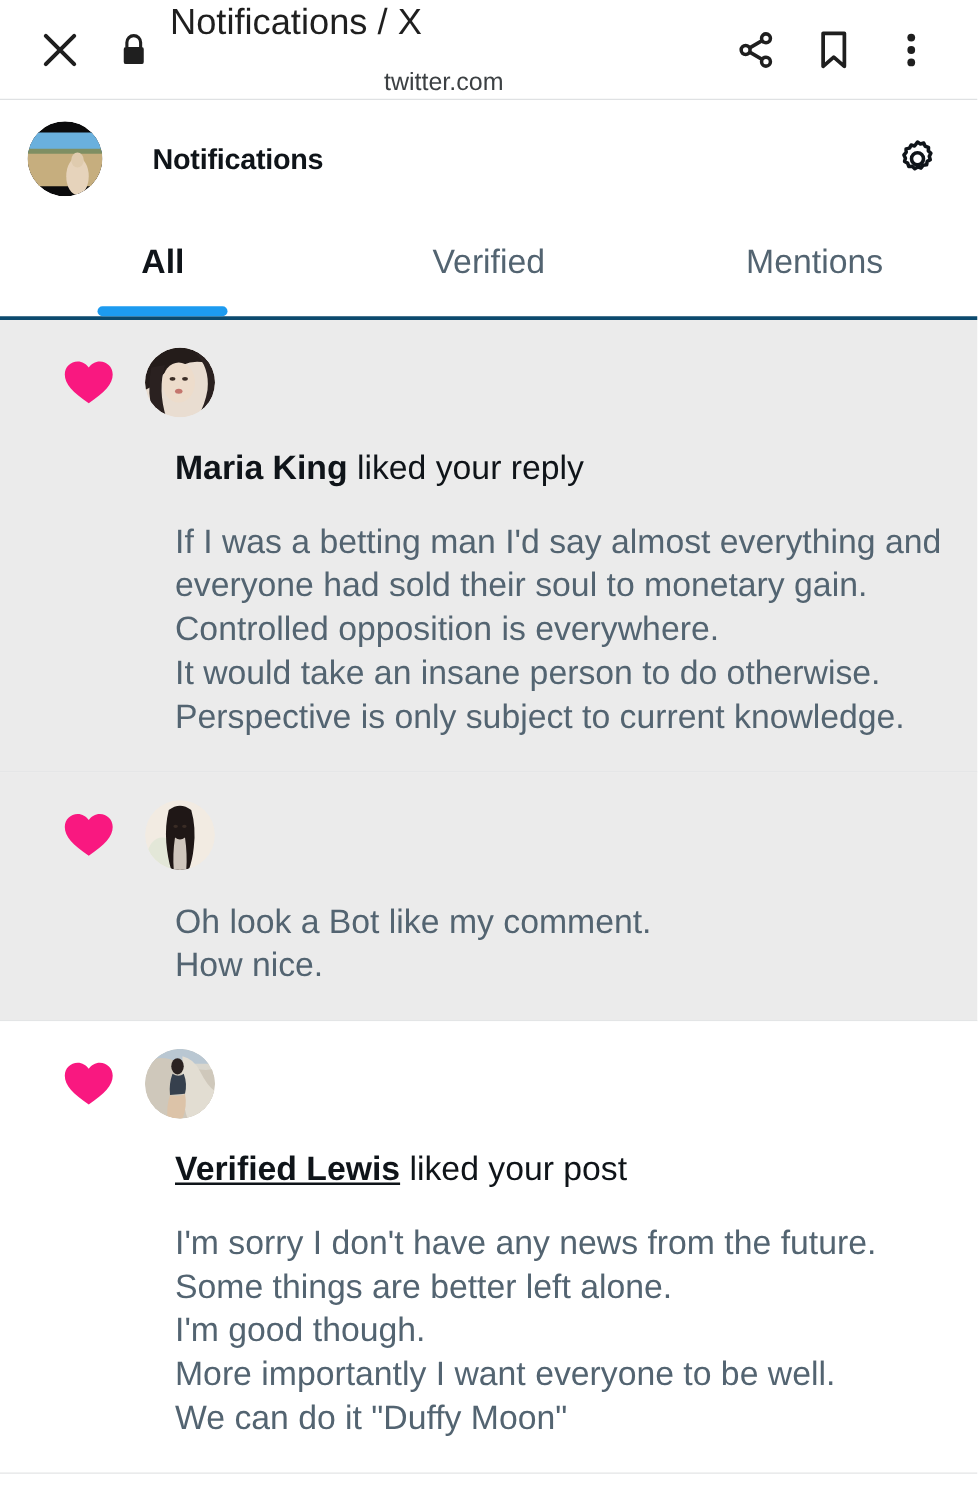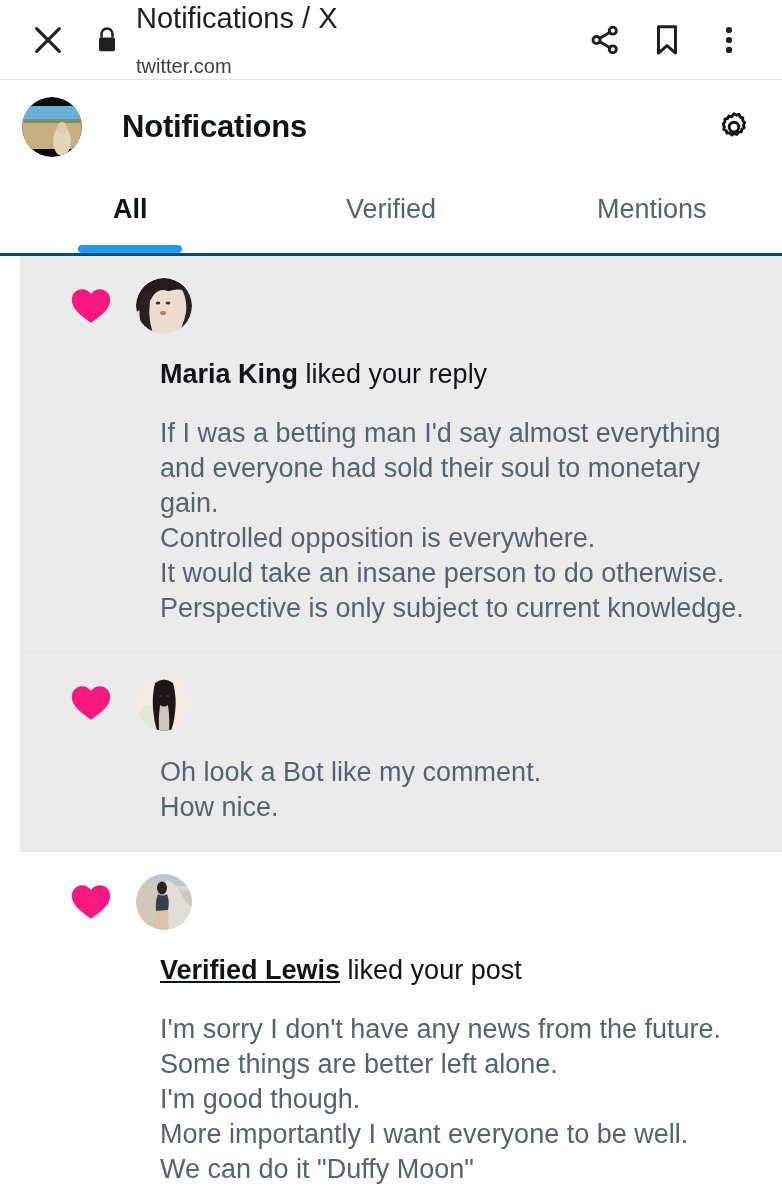--- a/index.html
+++ b/index.html
@@ -45,20 +45,21 @@
     line-height: 34px;
     white-space: nowrap;
     overflow: hidden;
   }
   .page-url {
     font-size: 20px;
     color: #3c4043;
     line-height: 26px;
     margin-top: 18px;
     white-space: nowrap;
+    text-align: center;
   }
   .chrome-actions {
     display: flex;
     align-items: center;
     gap: 0px;
     flex: 0 0 auto;
   }
   .chrome-icon {
     width: 62px; height: 56px;
     display: flex; align-items: center; justify-content: center;
@@ -75,21 +76,21 @@
   }
   .avatar {
     width: 60px; height: 60px;
     border-radius: 50%;
     flex: 0 0 60px;
     overflow: hidden;
     cursor: pointer;
     position: relative;
   }
   .app-title {
-    font-size: 31px;
+    font-size: 23px;
     font-weight: bold;
     color: #0f1419;
     margin-left: 40px;
     flex: 1 1 auto;
     letter-spacing: -0.2px;
   }
   .gear-btn {
     width: 56px; height: 56px;
     display: flex; align-items: center; justify-content: center;
     cursor: pointer;
@@ -131,21 +132,20 @@
     background: #1d9bf0;
   }
 
   
   .notif-list { background: #ffffff; }
   .notif {
     display: block;
     padding: 22px 22px 26px 22px;
     border-bottom: 1px solid #e3e5e6;
     cursor: pointer;
-    margin-left: 20px;
   }
   .notif.unread { background: #ebebeb; }
   .notif.read { background: #ffffff; }
 
   .notif-top {
     display: flex;
     align-items: flex-start;
     gap: 22px;
     padding-left: 26px;
   }

